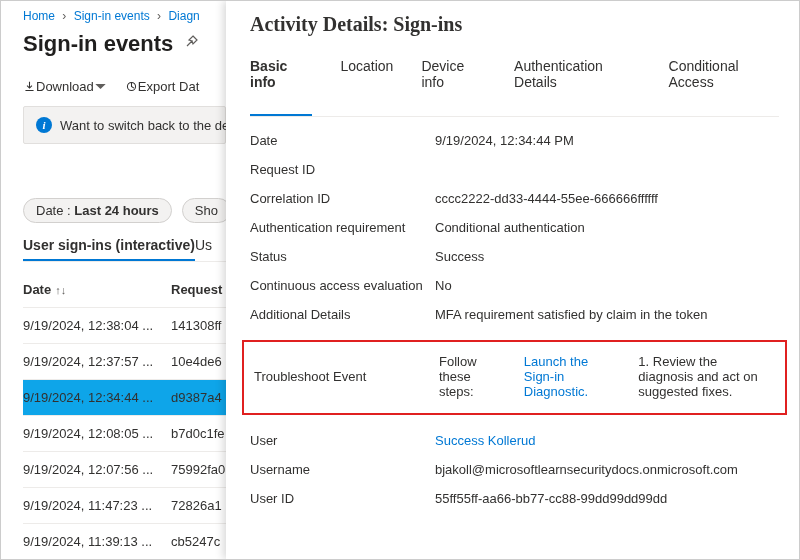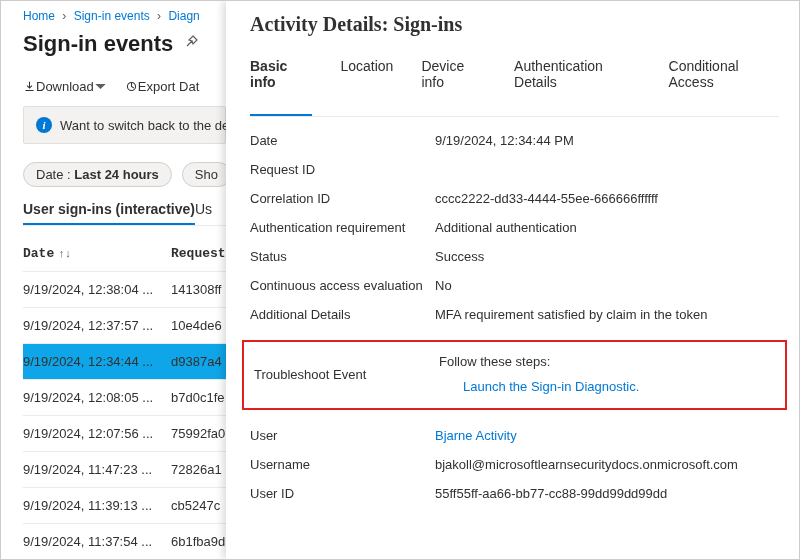--- a/index.html
+++ b/index.html
@@ -10,47 +10,47 @@
 .breadcrumb .sep { margin: 0 4px; color: #605e5c; }
 .page-title-row { display: flex; align-items: center; margin-bottom: 22px; white-space: nowrap; }
 .page-title { font-size: 22px; font-weight: 600; color: #201f1e; }
 .pin-icon { margin-left: 10px; color: #605e5c; font-size: 16px; cursor: pointer; }
 .cmdbar { display: flex; align-items: center; gap: 18px; font-size: 13px; color: #323130; white-space: nowrap; margin-bottom: 12px; }
 .cmdbar .cmd { display: flex; align-items: center; cursor: pointer; }
 .cmdbar .cmd svg { width: 13px; height: 13px; }
 .notice { background: #f3f2f1; border: 1px solid #e1dfdd; padding: 10px 10px 10px 12px; display: flex; align-items: center; gap: 8px; font-size: 13px; color: #323130; white-space: nowrap; margin-bottom: 18px; border-radius: 2px; }
 .info-icon { width: 16px; height: 16px; border-radius: 50%; background: #0078d4; color: #fff; display: inline-flex; align-items: center; justify-content: center; font-size: 11px; font-weight: bold; font-style: italic; font-family: serif; flex-shrink: 0; }
 .pill-row { display: flex; gap: 10px; margin-bottom: 14px; white-space: nowrap; }
-.pill { background: #f3f2f1; border: 1px solid #d2d0ce; border-radius: 14px; padding: 4px 12px; font-size: 13px; cursor: pointer; }
+.pill { background: #f3f2f1; border: 1px solid #d2d0ce; border-radius: 14px; padding: 4px 12px; font-size: 13px; cursor: pointer; margin-top: 36px; }
 .pill .pill-label { font-weight: 400; }
 .pill .pill-value { font-weight: 600; }
 .tabs-left { display: flex; font-size: 14px; color: #323130; border-bottom: 1px solid #edebe9; white-space: nowrap; margin-bottom: 10px; }
 .tabs-left .tab { padding-bottom: 6px; cursor: pointer; }
 .tabs-left .tab.active { font-weight: 600; border-bottom: 2px solid #0078d4; }
 .table-left { width: 100%; font-size: 13px; }
 .table-left .th-row, .table-left .tr { display: flex; align-items: center; height: 36px; border-bottom: 1px solid #edebe9; white-space: nowrap; }
-.table-left .th-row { font-weight: 600; color: #323130; font-family: Liberation Mono, monospace; }
+.table-left .th-row { font-weight: 600; color: #323130; }
 .table-left .col-date { width: 148px; padding-right: 4px; overflow: hidden; text-overflow: ellipsis; }
 .table-left .col-req { flex: 1; overflow: hidden; text-overflow: ellipsis; }
 .table-left .sort-icon { font-size: 11px; color: #605e5c; margin-left: 4px; }
 .table-left .tr { cursor: pointer; }
 .table-left .tr.selected { background: #0ea5e9; }
 
 .right-panel { position: absolute; left: 225px; right: 0; top: 0; bottom: 0; background: #fff; padding: 12px 20px 0 24px; box-shadow: -3px 0 8px rgba(0,0,0,.15); overflow: hidden; }
 .right-title { font-size: 20px; font-weight: 600; color: #323130; margin-bottom: 22px; font-family: Liberation Serif, serif; }
 .tabs-right { display: flex; gap: 28px; font-size: 14px; color: #323130; border-bottom: 1px solid #edebe9; margin-bottom: 16px; }
 .tabs-right .tab { padding-bottom: 24px; cursor: pointer; }
 .tabs-right .tab.active { font-weight: 600; border-bottom: 2px solid #0078d4; }
 .kv-table { display: flex; flex-direction: column; gap: 14px; font-size: 13px; }
 .kv-row { display: flex; align-items: flex-start; }
 .kv-key { width: 185px; flex-shrink: 0; color: #323130; }
 .kv-val { flex: 1; color: #323130; word-break: break-word; }
 .kv-link { color: #0078d4; text-decoration: none; cursor: pointer; }
 .troubleshoot-box { border: 2px solid #e02020; padding: 12px 10px 14px 10px; margin: 4px -8px 4px -8px; }
-.troubleshoot-val { display: flex; flex-direction: column; gap: 10px; }
+.troubleshoot-val { display: flex; flex-direction: row; gap: 10px; }
 </style>
 </head>
 <body>
 
 <div class="left-panel">
   <div class="breadcrumb">
     <a>Home</a>
     <span class="sep">›</span>
     <a>Sign-in events</a>
     <span class="sep">›</span>
@@ -154,48 +154,49 @@
       </div>
     <div class="kv-row">
         <div class="kv-key">Request ID</div>
       </div>
     <div class="kv-row">
         <div class="kv-key">Correlation ID</div>
         <div class="kv-val">cccc2222-dd33-4444-55ee-666666ffffff</div>
       </div>
     <div class="kv-row">
         <div class="kv-key">Authentication requirement</div>
-        <div class="kv-val">Additional authentication</div>
+        <div class="kv-val">Conditional authentication</div>
       </div>
     <div class="kv-row">
         <div class="kv-key">Status</div>
         <div class="kv-val">Success</div>
       </div>
     <div class="kv-row">
         <div class="kv-key">Continuous access evaluation</div>
         <div class="kv-val">No</div>
       </div>
     <div class="kv-row">
         <div class="kv-key">Additional Details</div>
         <div class="kv-val">MFA requirement satisfied by claim in the token</div>
       </div>
 
     <div class="troubleshoot-box">
       <div class="kv-row">
         <div class="kv-key" style="align-self:center;">Troubleshoot Event</div>
         <div class="kv-val troubleshoot-val">
           <div>Follow these steps:</div>
           <div style="padding-left:24px;"><a class="kv-link">Launch the Sign-in Diagnostic.</a></div>
+          <div style="padding-left:24px;">1. Review the diagnosis and act on suggested fixes.</div>
         </div>
       </div>
     </div>
 
     <div class="kv-row">
         <div class="kv-key">User</div>
-        <div class="kv-val"><a class="kv-link">Bjarne Activity</a></div>
+        <div class="kv-val"><a class="kv-link">Success Kollerud</a></div>
       </div>
     <div class="kv-row">
         <div class="kv-key">Username</div>
         <div class="kv-val">bjakoll@microsoftlearnsecuritydocs.onmicrosoft.com</div>
       </div>
     <div class="kv-row">
         <div class="kv-key">User ID</div>
         <div class="kv-val">55ff55ff-aa66-bb77-cc88-99dd99dd99dd</div>
       </div>
   </div>

